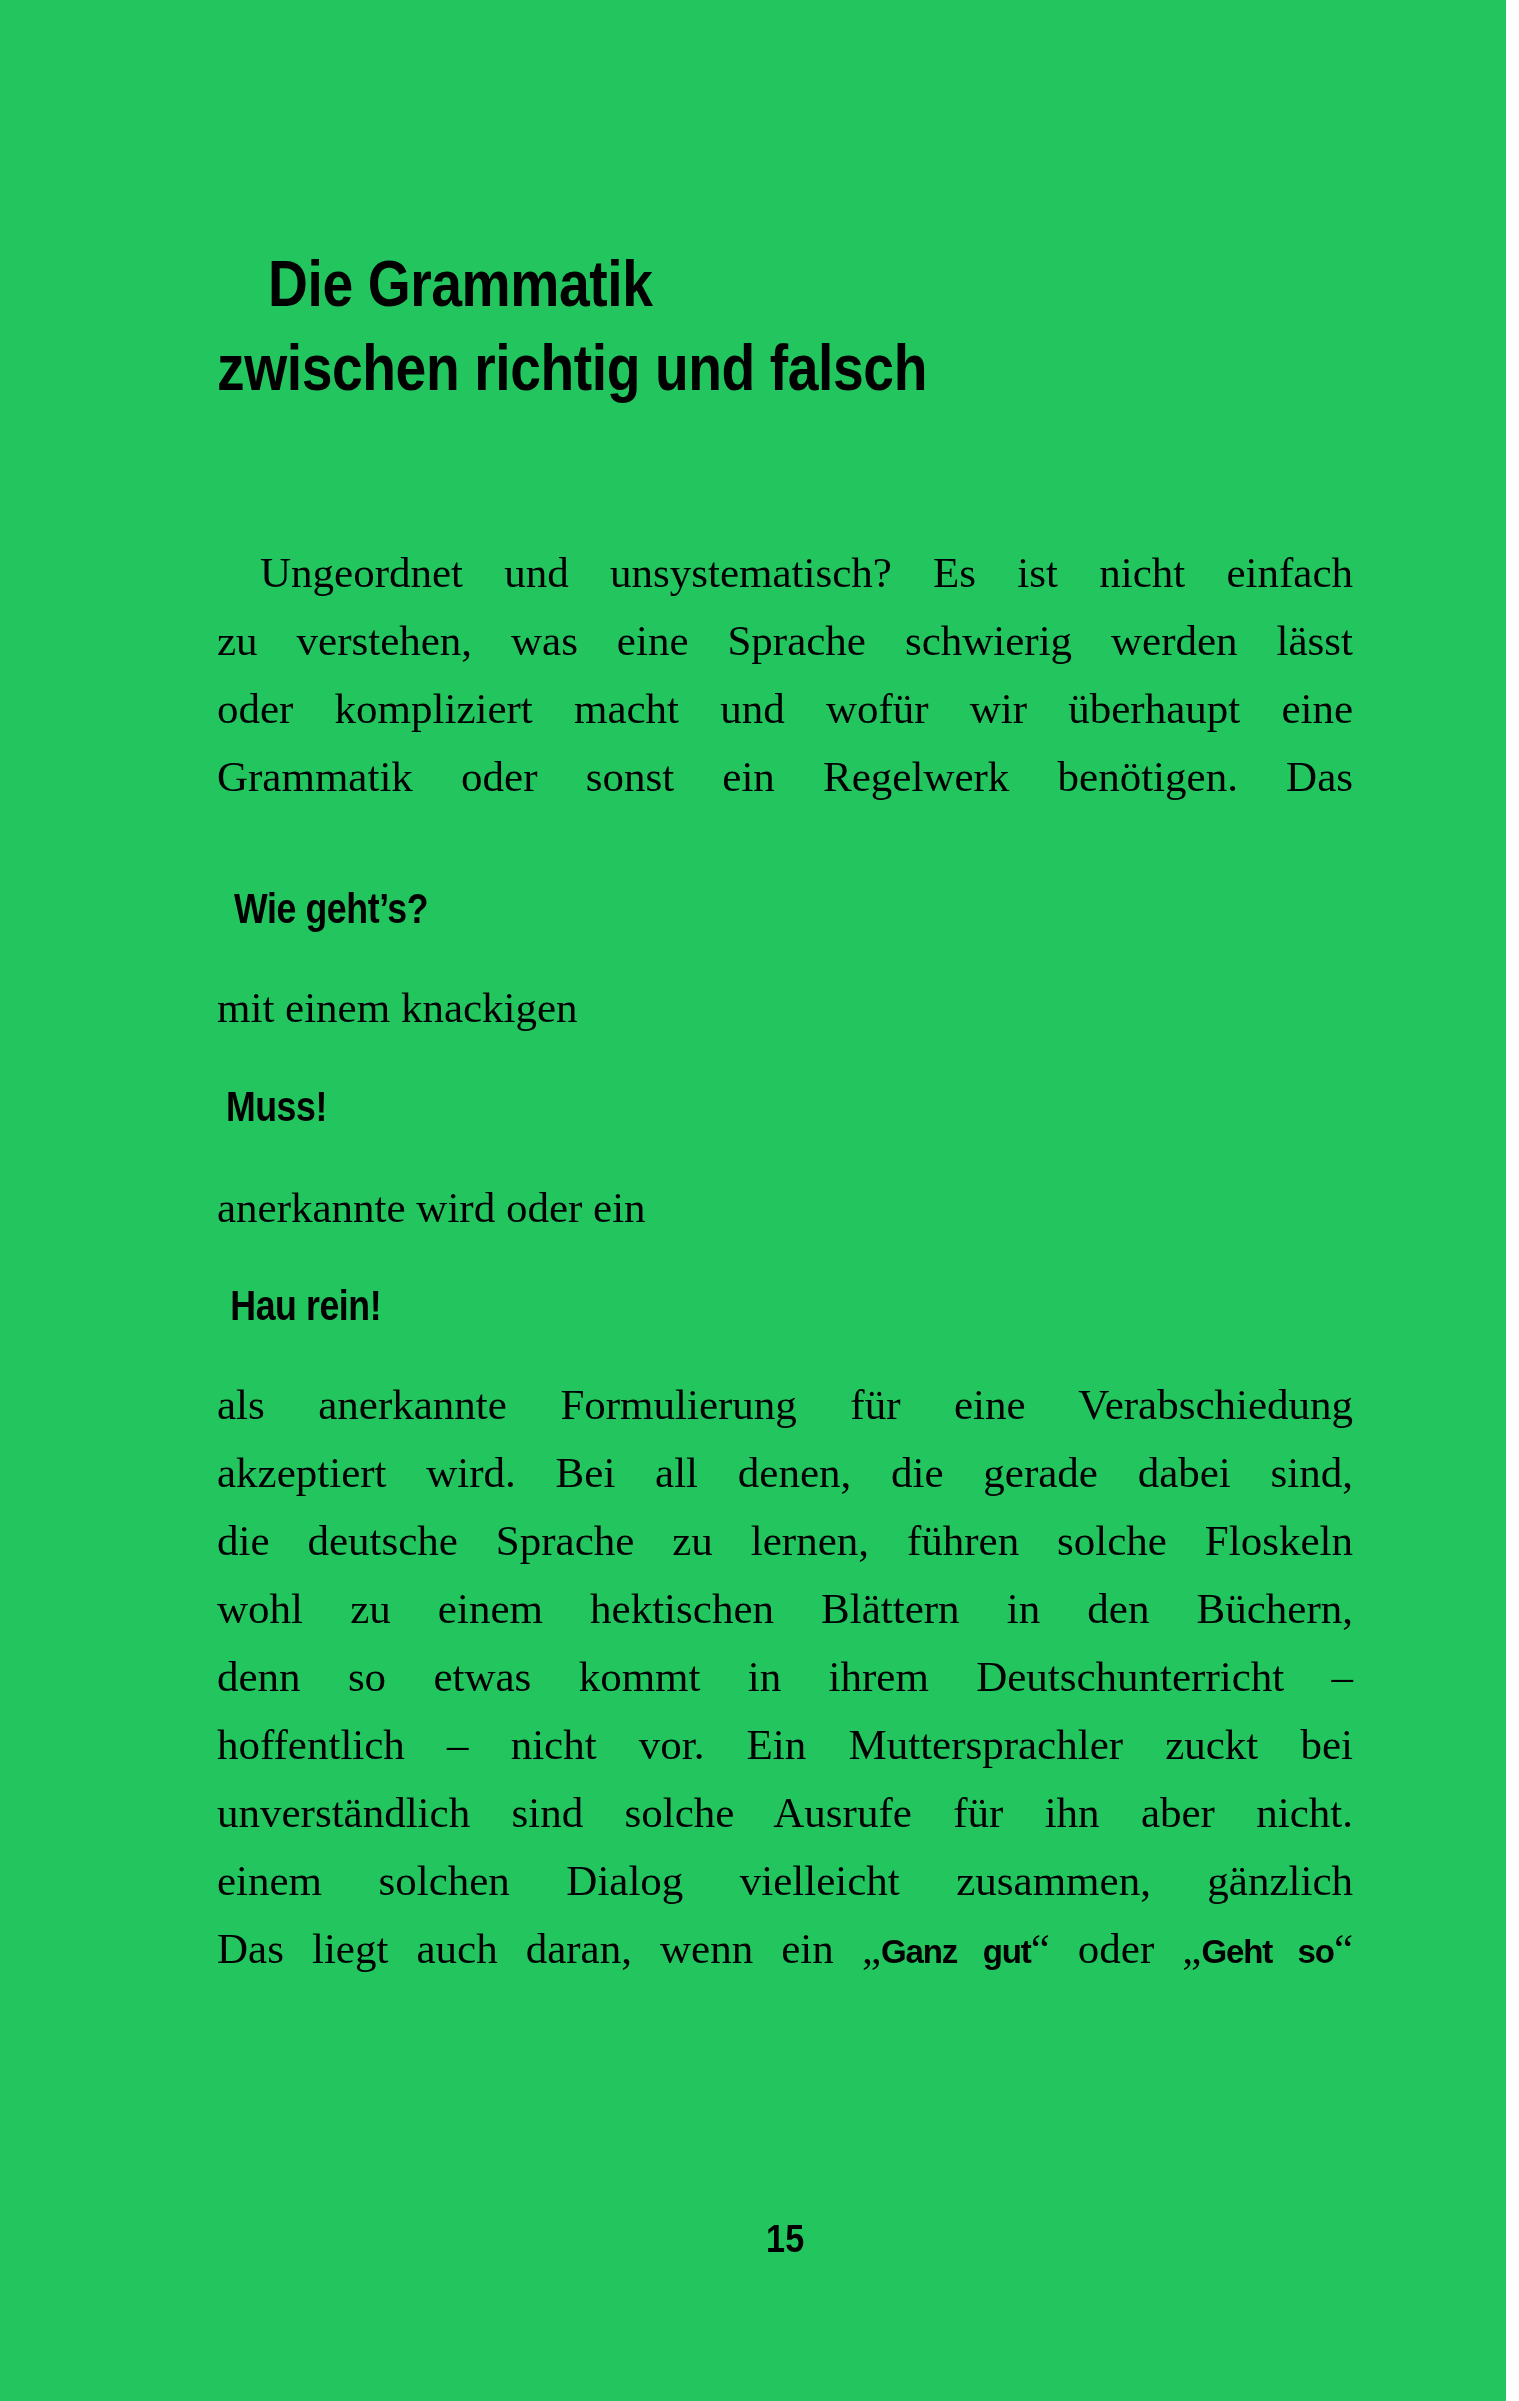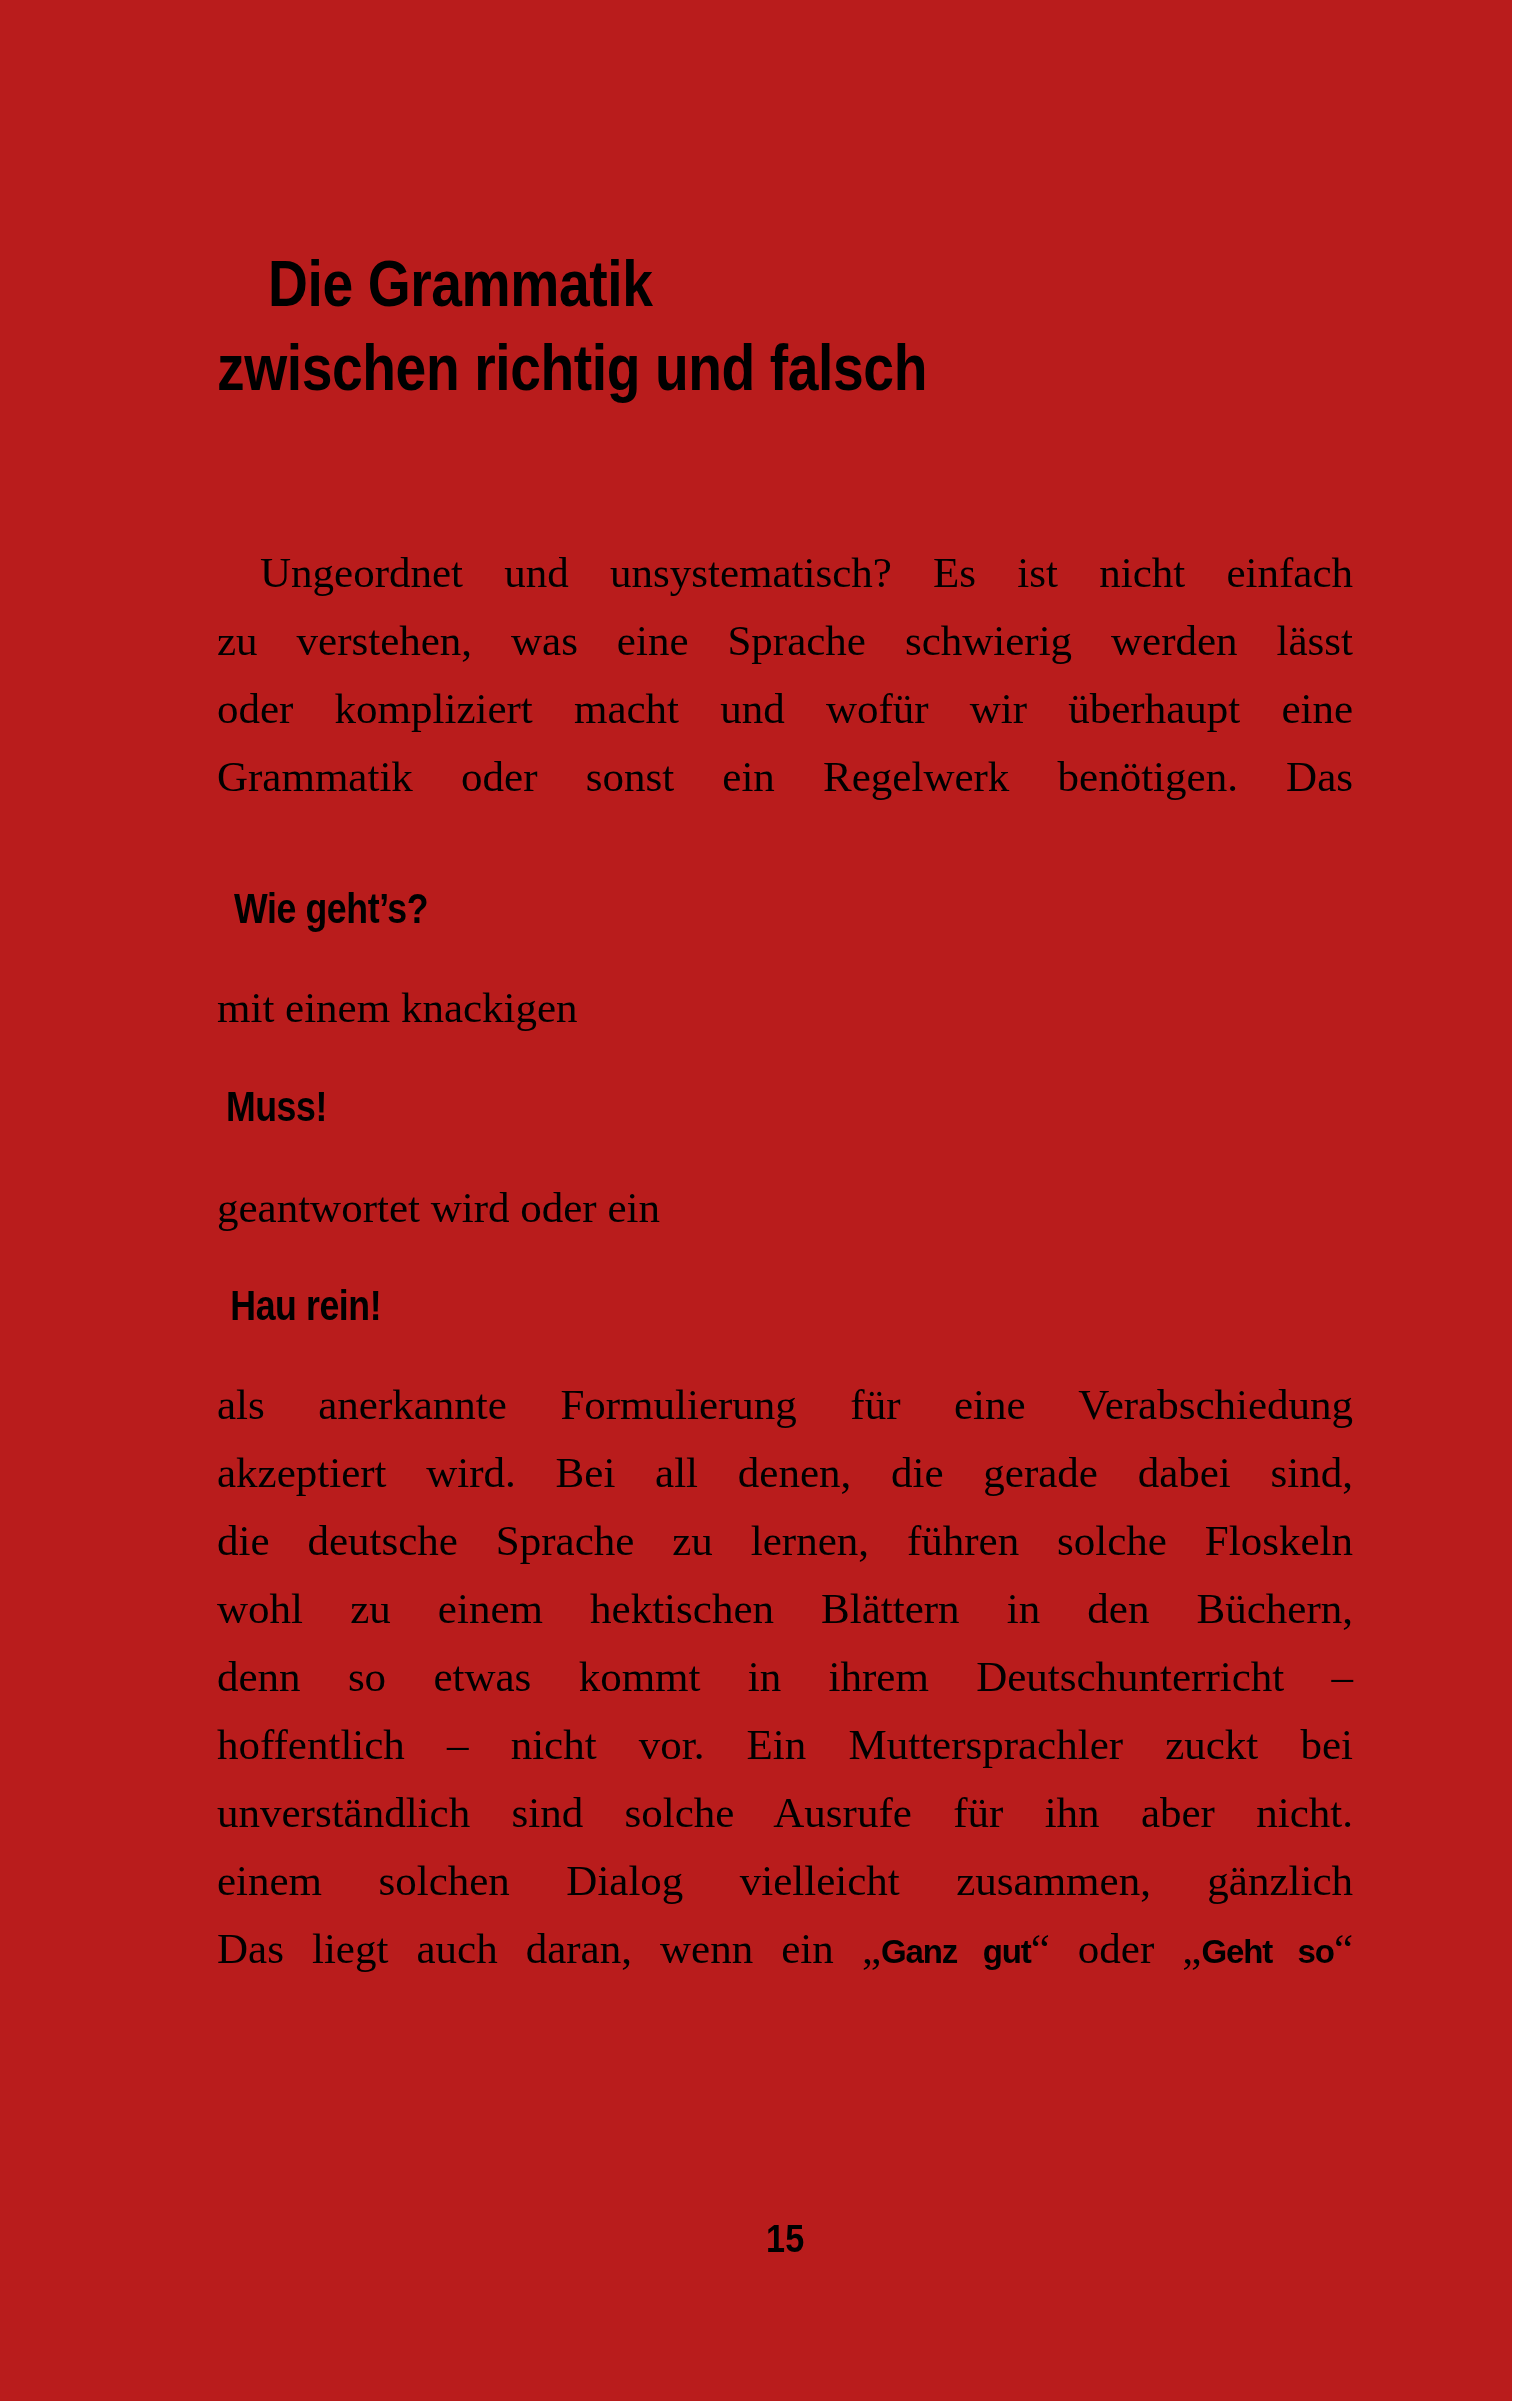--- a/index.html
+++ b/index.html
@@ -7,23 +7,22 @@
     padding: 0;
     width: 1519px;
     height: 2401px;
     background: #ffffff;
     overflow: hidden;
   }
   .page {
     position: relative;
     width: 1506px;
     height: 2401px;
-    background: #b91c1c;
+    background: #22c55e;
     color: #000000;
-    padding-left: 6px;
   }
   
   .heading {
     position: absolute;
     top: 242px;
     left: 217px;
     width: 1176px;
     font-family: "Liberation Sans", sans-serif;
     font-weight: 700;
     font-size: 65px;
@@ -124,21 +123,21 @@
     <div class="row-center mt-wie">
       <span class="sans-cond">Wie geht’s?</span>
     </div>
 
     <div class="line mt-c1">mit einem knackigen</div>
 
     <div class="row-center mt-muss">
       <span class="sans-cond">Muss!</span>
     </div>
 
-    <div class="line mt-c2">geantwortet wird oder ein</div>
+    <div class="line mt-c2">anerkannte wird oder ein</div>
 
     <div class="row-center mt-hau">
       <span class="sans-cond">Hau rein!</span>
     </div>
 
     <div class="mt-p2">
       <span class="line just">als anerkannte Formulierung für eine Verabschiedung</span>
       <span class="line just">akzeptiert wird. Bei all denen, die gerade dabei sind,</span>
       <span class="line just">die deutsche Sprache zu lernen, führen solche Floskeln</span>
       <span class="line just">wohl zu einem hektischen Blättern in den Büchern,</span>

